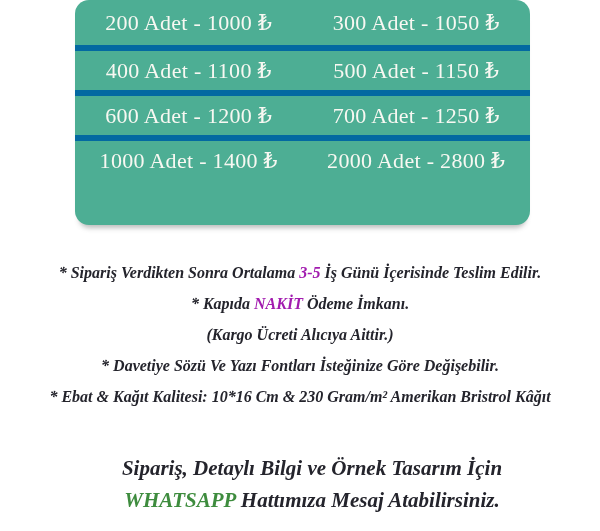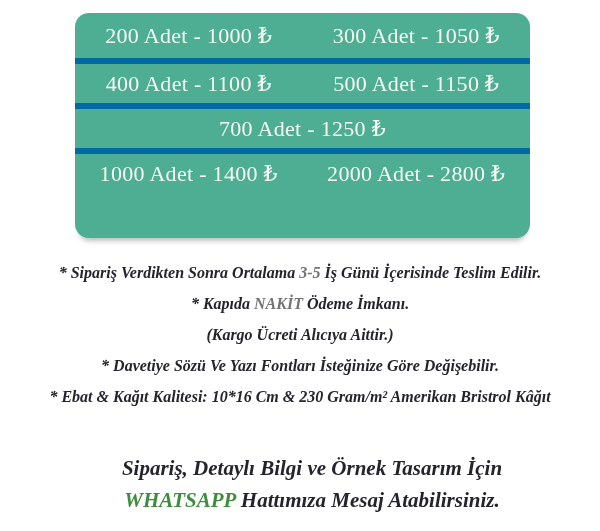--- a/index.html
+++ b/index.html
@@ -7,21 +7,21 @@
     width: 600px; height: 531px;
     background: #ffffff;
     font-family: "Liberation Serif", "DejaVu Serif", serif;
     position: relative;
     overflow: hidden;
   }
 
   
   .price-table {
     position: absolute;
-    left: 75px; top: 13px;
+    left: 75px; top: 0;
     width: 455px; height: 225px;
     background: #4DAE94;
     border-radius: 14px;
     overflow: hidden;
     box-shadow: 0 7px 5px -4px rgba(110,110,110,0.45);
   }
   .p-row {
     display: flex;
     height: 45px;
     align-items: center;
@@ -46,21 +46,21 @@
     color: #24242C;
     font-style: italic;
     font-weight: bold;
   }
   .notes p {
     margin: 0;
     font-size: 16px;
     line-height: 31px;
     white-space: nowrap;
   }
-  .red   { color: #737373; }
+  .red   { color: #a21caf; }
   .green { color: #3E8C3E; font-style: italic; }
 
   
   .footer {
     position: absolute;
     top: 452px; left: 12px;
     width: 600px;
     text-align: center;
     color: #24242C;
     font-style: italic;
@@ -79,20 +79,21 @@
 <div class="price-table">
   <div class="p-row">
       <div class="p-cell">200 Adet - 1000 ₺</div>
       <div class="p-cell">300 Adet - 1050 ₺</div>
     </div>
   <div class="p-row">
       <div class="p-cell">400 Adet - 1100 ₺</div>
       <div class="p-cell">500 Adet - 1150 ₺</div>
     </div>
   <div class="p-row">
+      <div class="p-cell">600 Adet - 1200 ₺</div>
       <div class="p-cell">700 Adet - 1250 ₺</div>
     </div>
   <div class="p-row">
       <div class="p-cell">1000 Adet - 1400 ₺</div>
       <div class="p-cell">2000 Adet - 2800 ₺</div>
     </div>
 </div>
 
 <div class="notes">
   <p><span>* Sipariş Verdikten Sonra Ortalama </span><span class="red">3-5</span><span> İş Günü İçerisinde Teslim Edilir.</span></p>

